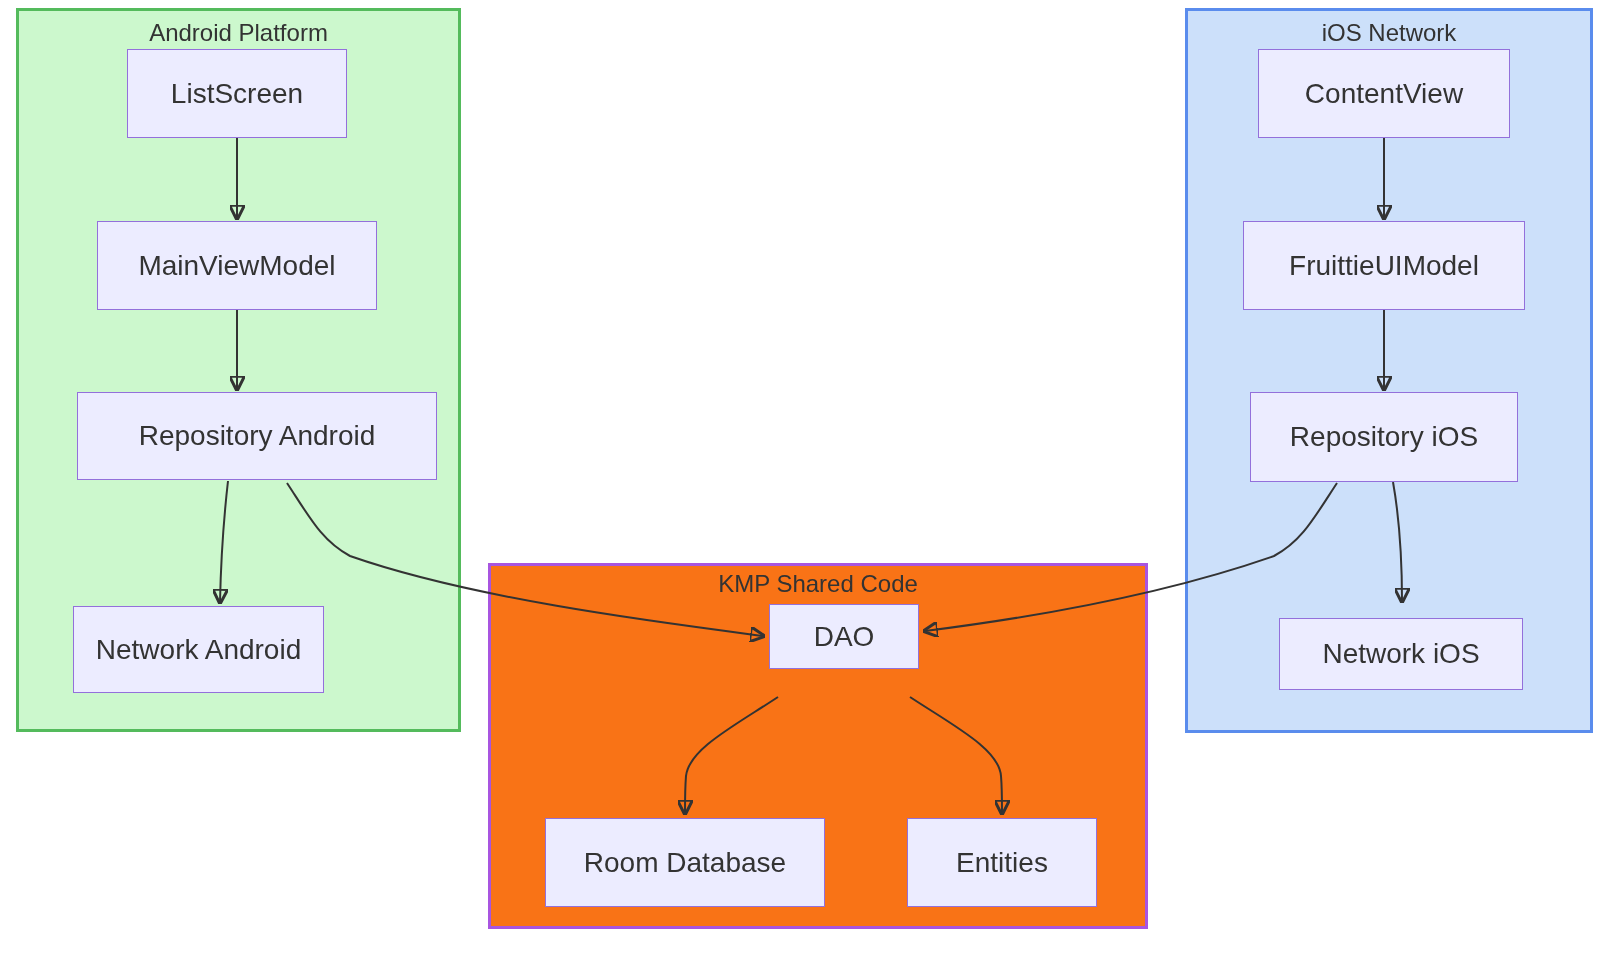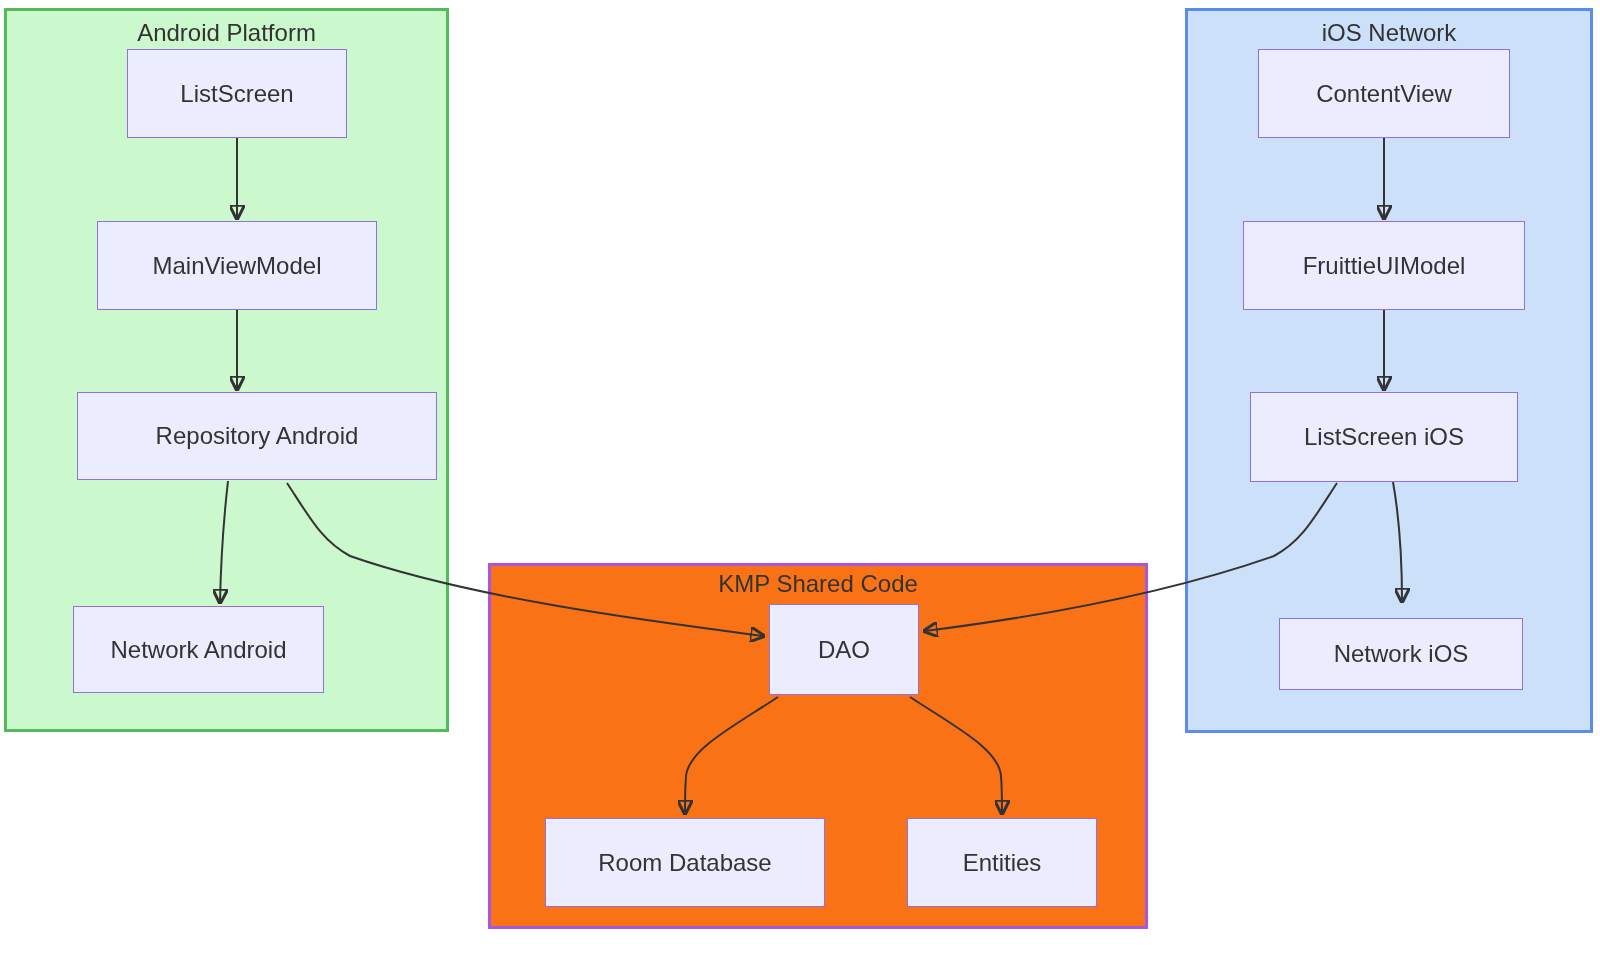--- a/index.html
+++ b/index.html
@@ -1,42 +1,42 @@
 <!DOCTYPE html>
 <html><head>
 <meta charset="utf-8">
 <style>
   html,body{margin:0;padding:0;background:#ffffff;}
   .canvas{
     position:relative;width:1600px;height:958px;background:#ffffff;overflow:hidden;
     font-family:"Liberation Sans", sans-serif;color:#333333;
   }
   .cluster{position:absolute;box-sizing:border-box;border:3px solid;}
-  #cluster-android{left:4px;top:8px;width:445px;height:724px;background:#ccf8cd;border-color:#54bb5c;}
+  #cluster-android{left:16px;top:8px;width:445px;height:724px;background:#ccf8cd;border-color:#54bb5c;}
   #cluster-ios{left:1185px;top:8px;width:408px;height:725px;background:#cce0fa;border-color:#5a8ced;}
   #cluster-kmp{left:488px;top:563px;width:660px;height:366px;background:#f97316;border-color:#a855e0;}
   .cluster-title{
     position:absolute;left:0;right:0;top:8px;text-align:center;
     font-size:24px;line-height:1.2;color:#333333;white-space:nowrap;
   }
   #cluster-kmp .cluster-title{top:4px;}
   .node{
     position:absolute;box-sizing:border-box;background:#ececff;border:1.5px solid #9370db;
     display:flex;align-items:center;justify-content:center;
-    font-size:24px;color:#333333;white-space:nowrap;
+    font-size:28px;color:#333333;white-space:nowrap;
   }
   #node-listscreen{left:127px;top:49px;width:220px;height:89px;}
   #node-mainviewmodel{left:97px;top:221px;width:280px;height:89px;}
   #node-repository-android{left:77px;top:392px;width:360px;height:88px;}
   #node-network-android{left:73px;top:606px;width:251px;height:87px;}
   #node-contentview{left:1258px;top:49px;width:252px;height:89px;}
   #node-fruittieuimodel{left:1243px;top:221px;width:282px;height:89px;}
   #node-repository-ios{left:1250px;top:392px;width:268px;height:90px;}
   #node-network-ios{left:1279px;top:618px;width:244px;height:72px;}
-  #node-dao{left:769px;top:604px;width:150px;height:91px;}
+  #node-dao{left:769px;top:604px;width:150px;height:65px;}
   #node-room-database{left:545px;top:818px;width:280px;height:89px;}
   #node-entities{left:907px;top:818px;width:190px;height:89px;}
   .edges{position:absolute;left:0;top:0;width:1600px;height:958px;pointer-events:none;}
   .edges path{fill:none;stroke:#333333;stroke-width:2px;}
 </style>
 </head>
 <body>
 
 <div class="canvas">
 
@@ -70,20 +70,20 @@
     <path d="M910,697 C954,726 999,749 1001,776 C1002,788 1002,800 1002,813" marker-end="url(#arrowhead)"></path>
   </svg>
 
   <div class="node" id="node-listscreen">ListScreen</div>
   <div class="node" id="node-mainviewmodel">MainViewModel</div>
   <div class="node" id="node-repository-android">Repository Android</div>
   <div class="node" id="node-network-android">Network Android</div>
 
   <div class="node" id="node-contentview">ContentView</div>
   <div class="node" id="node-fruittieuimodel">FruittieUIModel</div>
-  <div class="node" id="node-repository-ios">ListScreen iOS</div>
+  <div class="node" id="node-repository-ios">Repository iOS</div>
   <div class="node" id="node-network-ios">Network iOS</div>
 
   <div class="node" id="node-dao">DAO</div>
   <div class="node" id="node-entities">Entities</div>
   <div class="node" id="node-room-database">Room Database</div>
 
 </div>
 
 </body></html>

